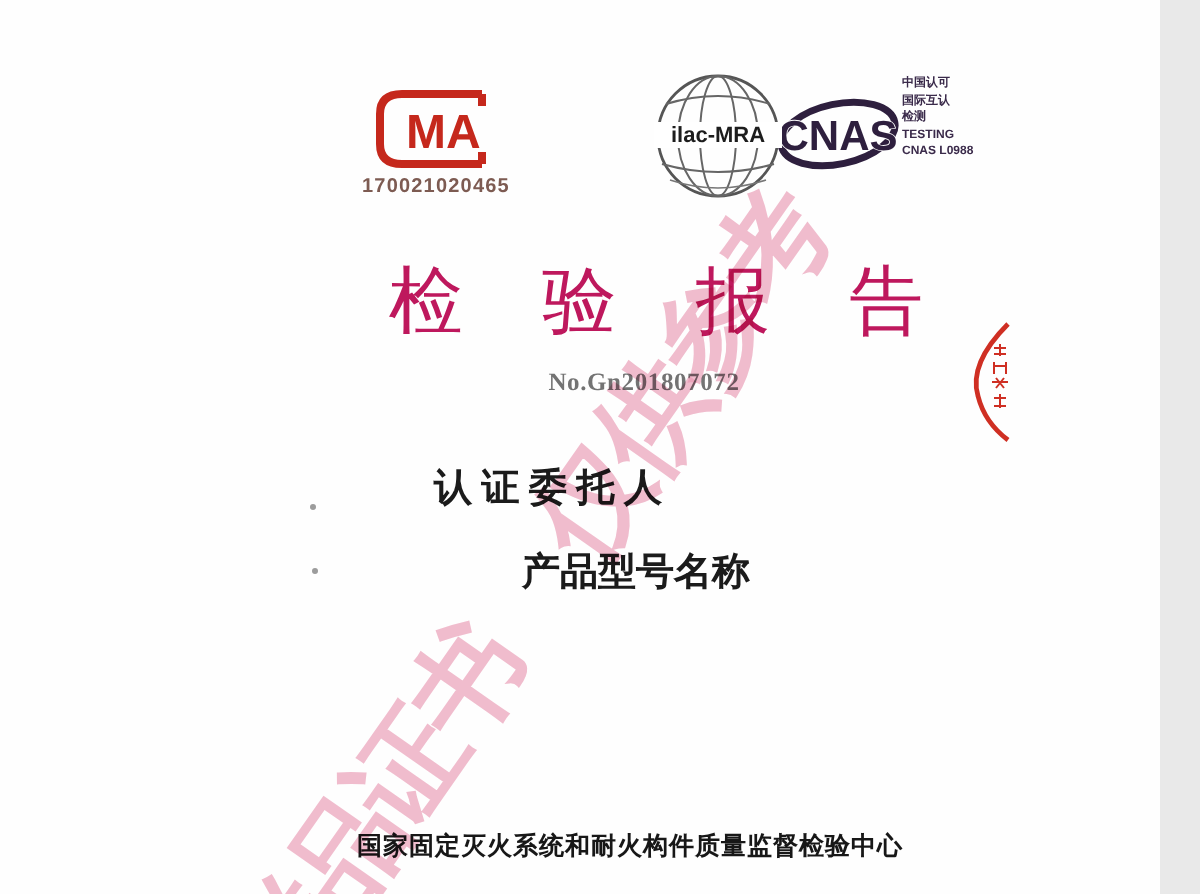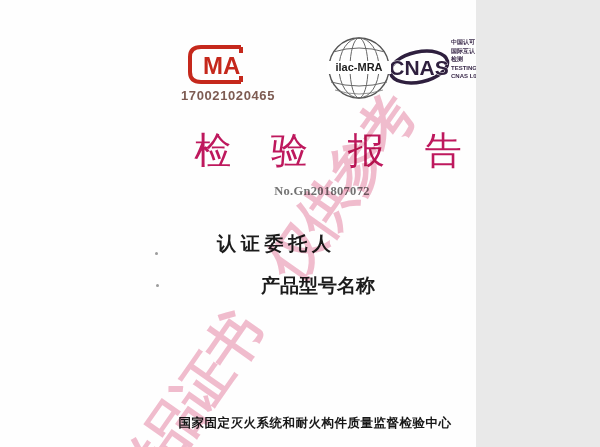--- a/index.html
+++ b/index.html
@@ -1,25 +1,25 @@
 <!DOCTYPE html>
 <html><head>
 <meta charset="utf-8">
 <style>
   html,body{margin:0;padding:0;background:#e9e9e9;}
   #page{
-    position:relative;width:476px;height:447px;background:#fefefe;
+    position:relative;width:580px;height:447px;background:#fefefe;
     overflow:hidden;
     font-family:"Liberation Serif","DejaVu Serif",serif;
   }
   
   .logo-block{position:absolute;text-align:center;}
   #cma-block{left:181px;top:42px;width:68px;}
   #cma-number{font-family:"Liberation Sans","DejaVu Sans",sans-serif;
-    font-size:13px;font-weight:bold;color:#7d5b52;letter-spacing:.6px;margin-top:1px;}
+    font-size:10px;font-weight:bold;color:#7d5b52;letter-spacing:.6px;margin-top:1px;}
   #cal-block{left:250px;top:37px;width:66px;}
   #cal-caption{font-size:6px;color:#c0392b;font-weight:bold;white-space:nowrap;margin-top:1px;}
   #ilac-block{left:327px;top:36px;width:64px;}
   #cnas-block{left:388px;top:43px;width:62px;}
   #cnas-text{position:absolute;left:451px;top:38px;width:60px;
     font-family:"Liberation Sans","DejaVu Sans",sans-serif;
     font-size:6px;line-height:8.5px;font-weight:bold;color:#3a2a4a;text-align:left;}
   
   #title{
     position:absolute;left:70px;top:126px;width:530px;text-align:center;

